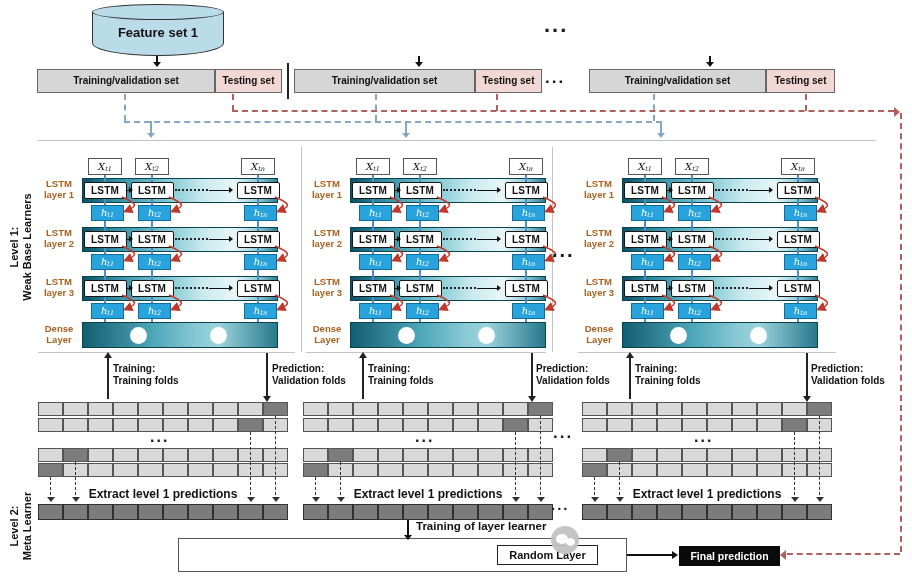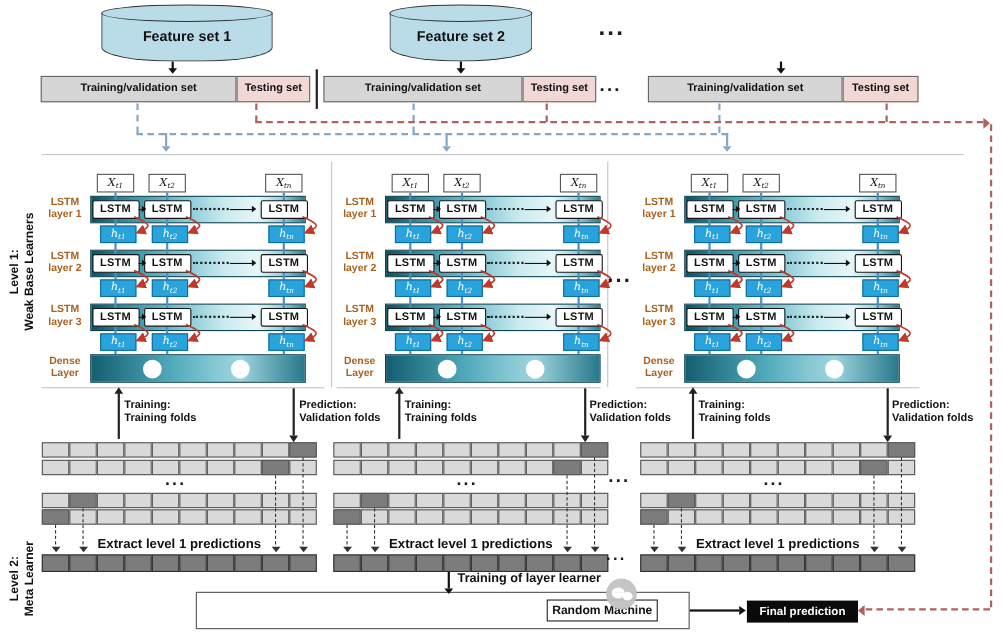--- a/index.html
+++ b/index.html
@@ -54,41 +54,36 @@
     <div>Level 1:</div>
     <div>Weak Base Learners</div>
   </div>
   <div class="abs side-label" style="left:21px;top:526px;width:110px;transform:translate(-50%,-50%) rotate(-90deg);">
     <div>Level 2:</div>
     <div>Meta Learner</div>
   </div>
 
   <div class="abs foldlabel" style="left:416px;top:520px;font-size:11.5px;">Training of layer learner</div>
   <div class="abs meta-container" style="left:178px;top:538px;width:449px;height:34px;"></div>
-  <div class="abs meta-box" style="left:497px;top:545px;width:101px;height:20px;">Random Machine</div>
+  <div class="abs meta-box" style="left:497px;top:545px;width:101px;height:20px;">Random Layer</div>
   <div class="abs final-box" style="left:679px;top:546px;width:101px;height:20px;">Final prediction</div>
 
   <div class="abs wmicon" style="left:551px;top:526px;">
     <div style="position:absolute;left:5px;top:8px;width:12px;height:10px;background:#fff;border-radius:50%;"></div>
     <div style="position:absolute;left:15px;top:12px;width:9px;height:8px;background:#fff;border-radius:50%;"></div>
   </div>
-<div class="abs" style="left: 92px; top: 4px; width: 156px; height: 52px;">
+<div class="abs" style="left: 92px; top: 4px; width: 132px; height: 52px;">
       <div class="cylbody"></div>
       <div class="cyltop"></div>
       <div class="cyllabel">Feature set 1</div>
     </div>
     <div class="abs" style="left: 156.25px; top: 56px; width: 1.5px; height: 7px; background: rgb(17, 17, 17);"></div>
     <div class="abs" style="left: 153px; top: 62px; width: 0px; height: 0px; border-style: solid; border-color: rgb(17, 17, 17) transparent transparent; border-width: 5.4px 4px 0px;"></div>
     <div class="abs tvbar" style="left: 37px; top: 69px; width: 178px; height: 24px; line-height: 22px;">Training/validation set</div>
     <div class="abs tsbar" style="left: 215px; top: 69px; width: 67px; height: 24px; line-height: 22px;">Testing set</div>
-    <div class="abs" style="left: 354px; top: 4px; width: 130px; height: 52px;">
-      <div class="cylbody"></div>
-      <div class="cyltop"></div>
-      <div class="cyllabel">Feature set 2</div>
-    </div>
     <div class="abs" style="left: 418.25px; top: 56px; width: 1.5px; height: 7px; background: rgb(17, 17, 17);"></div>
     <div class="abs" style="left: 415px; top: 62px; width: 0px; height: 0px; border-style: solid; border-color: rgb(17, 17, 17) transparent transparent; border-width: 5.4px 4px 0px;"></div>
     <div class="abs tvbar" style="left: 294px; top: 69px; width: 181px; height: 24px; line-height: 22px;">Training/validation set</div>
     <div class="abs tsbar" style="left: 475px; top: 69px; width: 67px; height: 24px; line-height: 22px;">Testing set</div>
     <div class="abs" style="left: 709.25px; top: 56px; width: 1.5px; height: 7px; background: rgb(17, 17, 17);"></div>
     <div class="abs" style="left: 706px; top: 62px; width: 0px; height: 0px; border-style: solid; border-color: rgb(17, 17, 17) transparent transparent; border-width: 5.4px 4px 0px;"></div>
     <div class="abs tvbar" style="left: 589px; top: 69px; width: 177px; height: 24px; line-height: 22px;">Training/validation set</div>
     <div class="abs tsbar" style="left: 766px; top: 69px; width: 69px; height: 24px; line-height: 22px;">Testing set</div>
     <div class="abs dots" style="left: 544px; top: 14px; font-size: 22px;">...</div>
     <div class="abs dots" style="left: 545px; top: 69px; font-size: 17px;">...</div>

